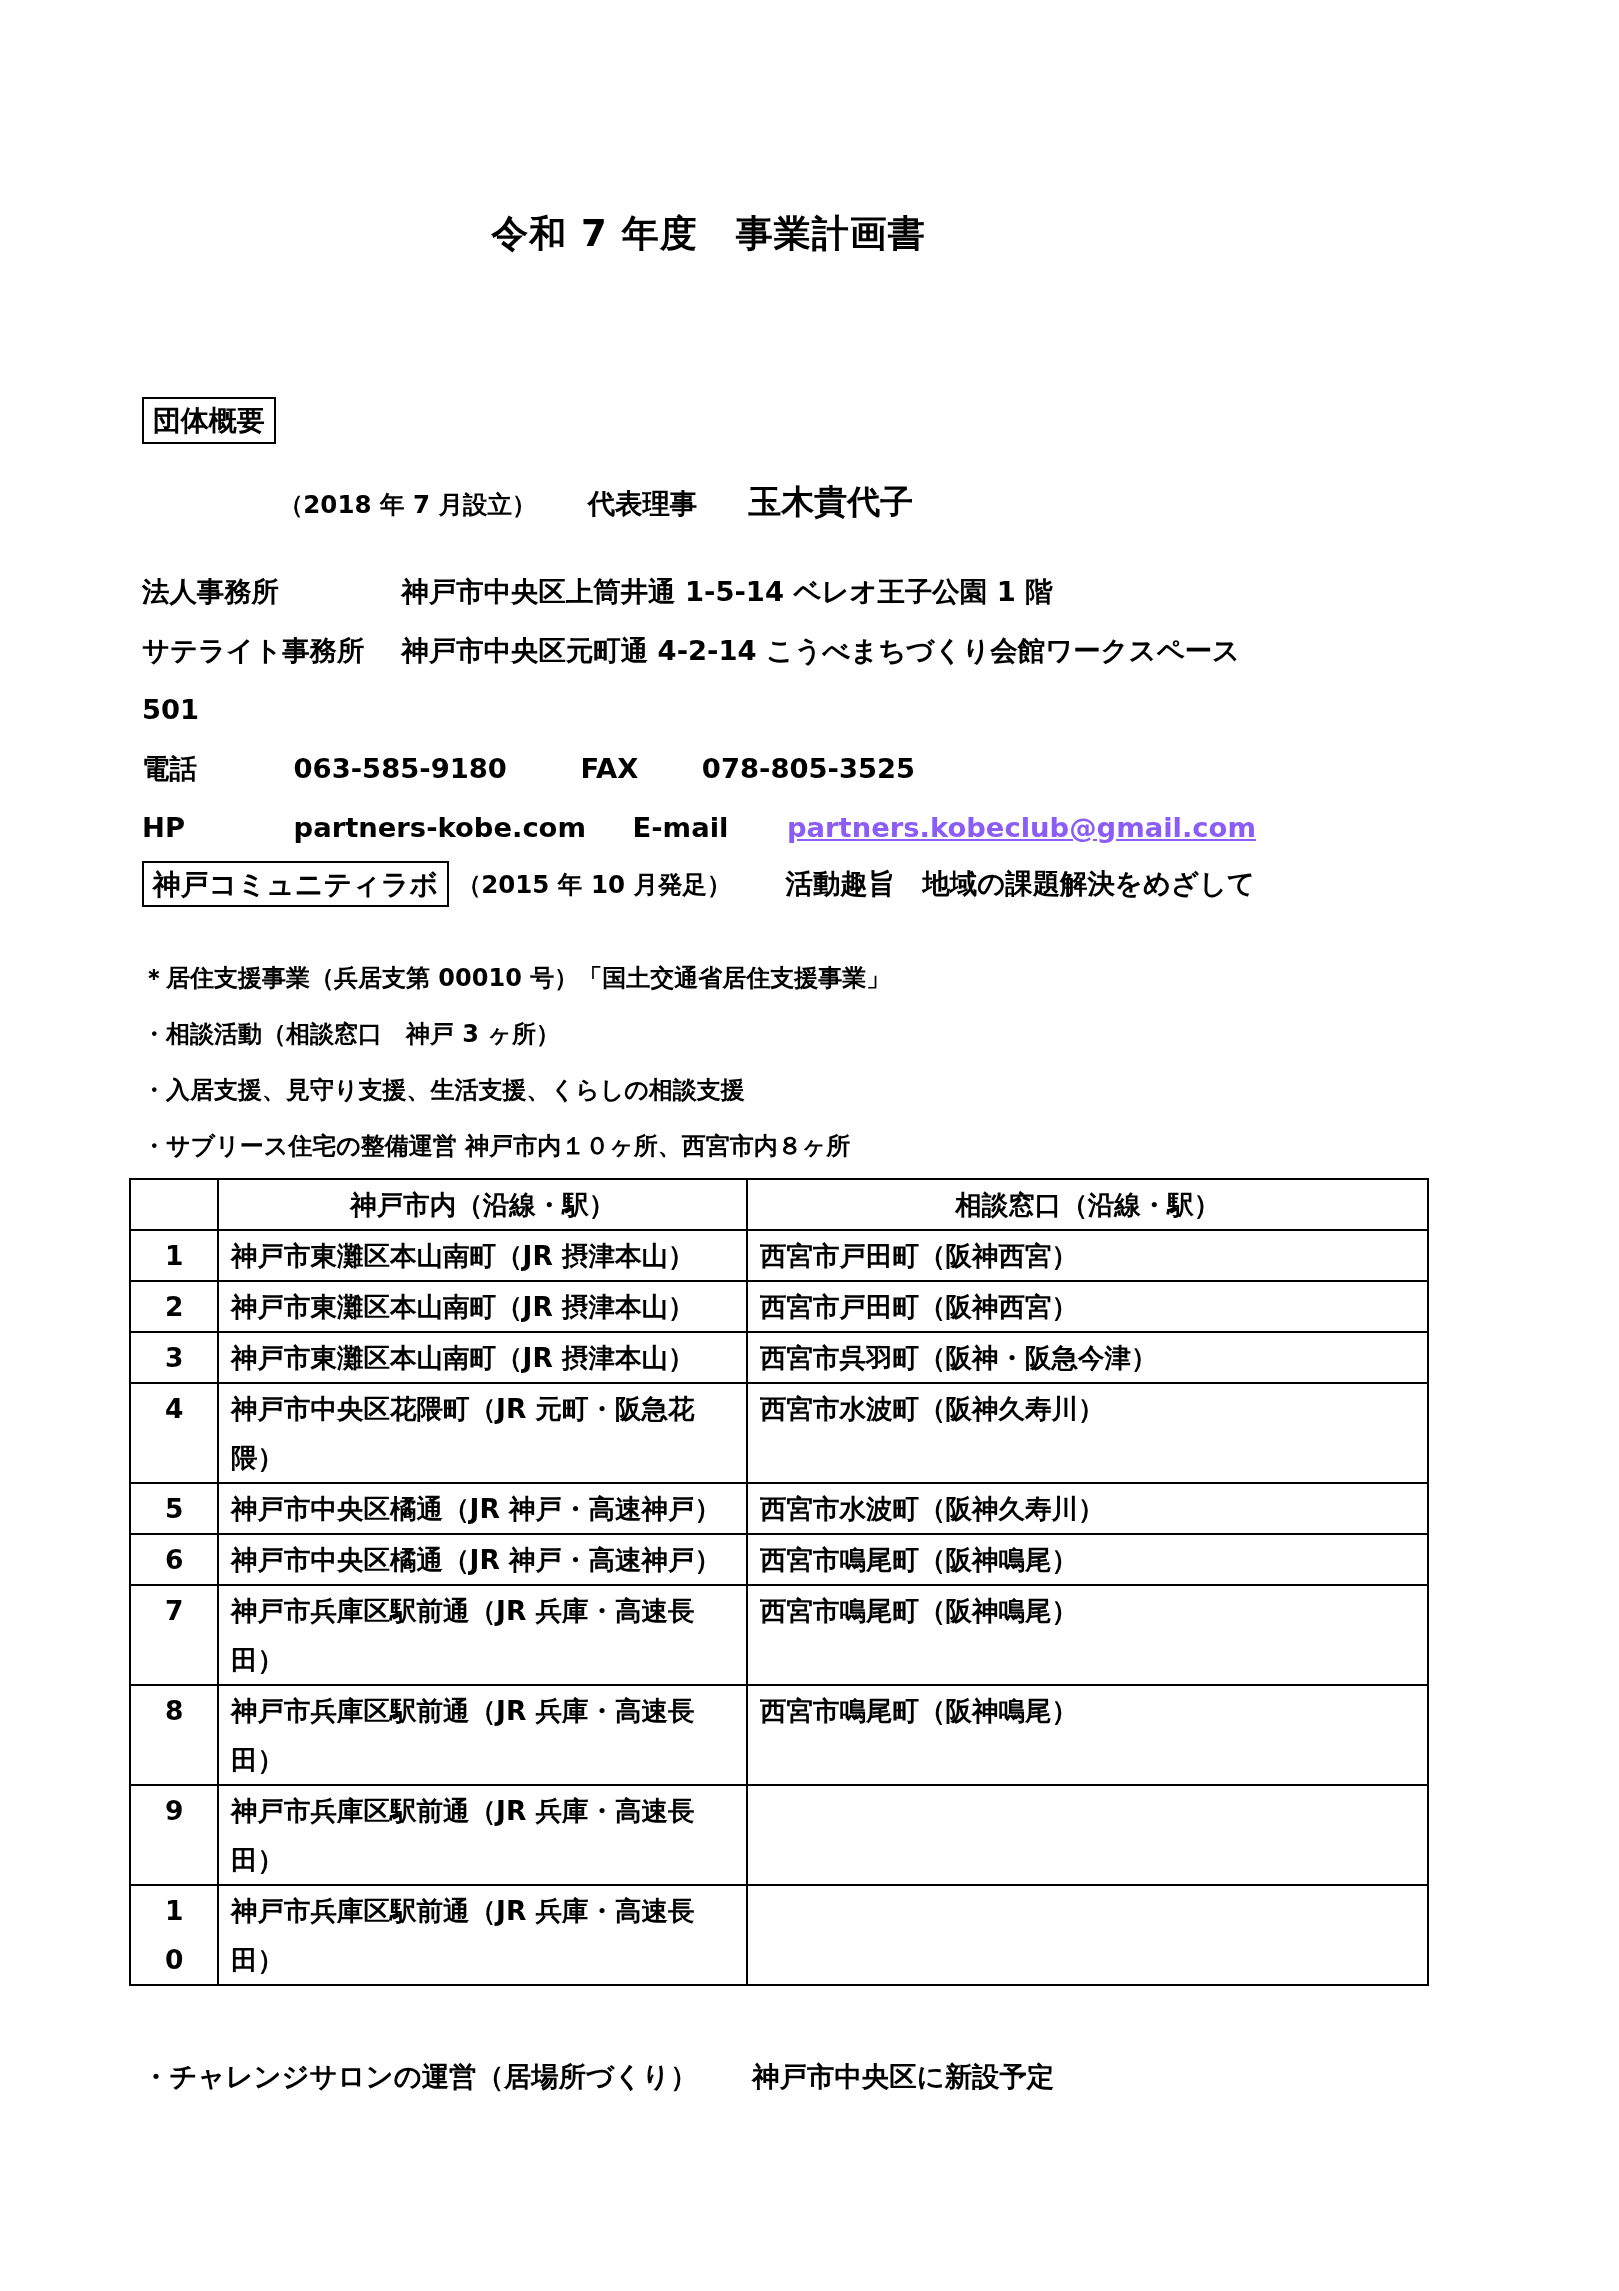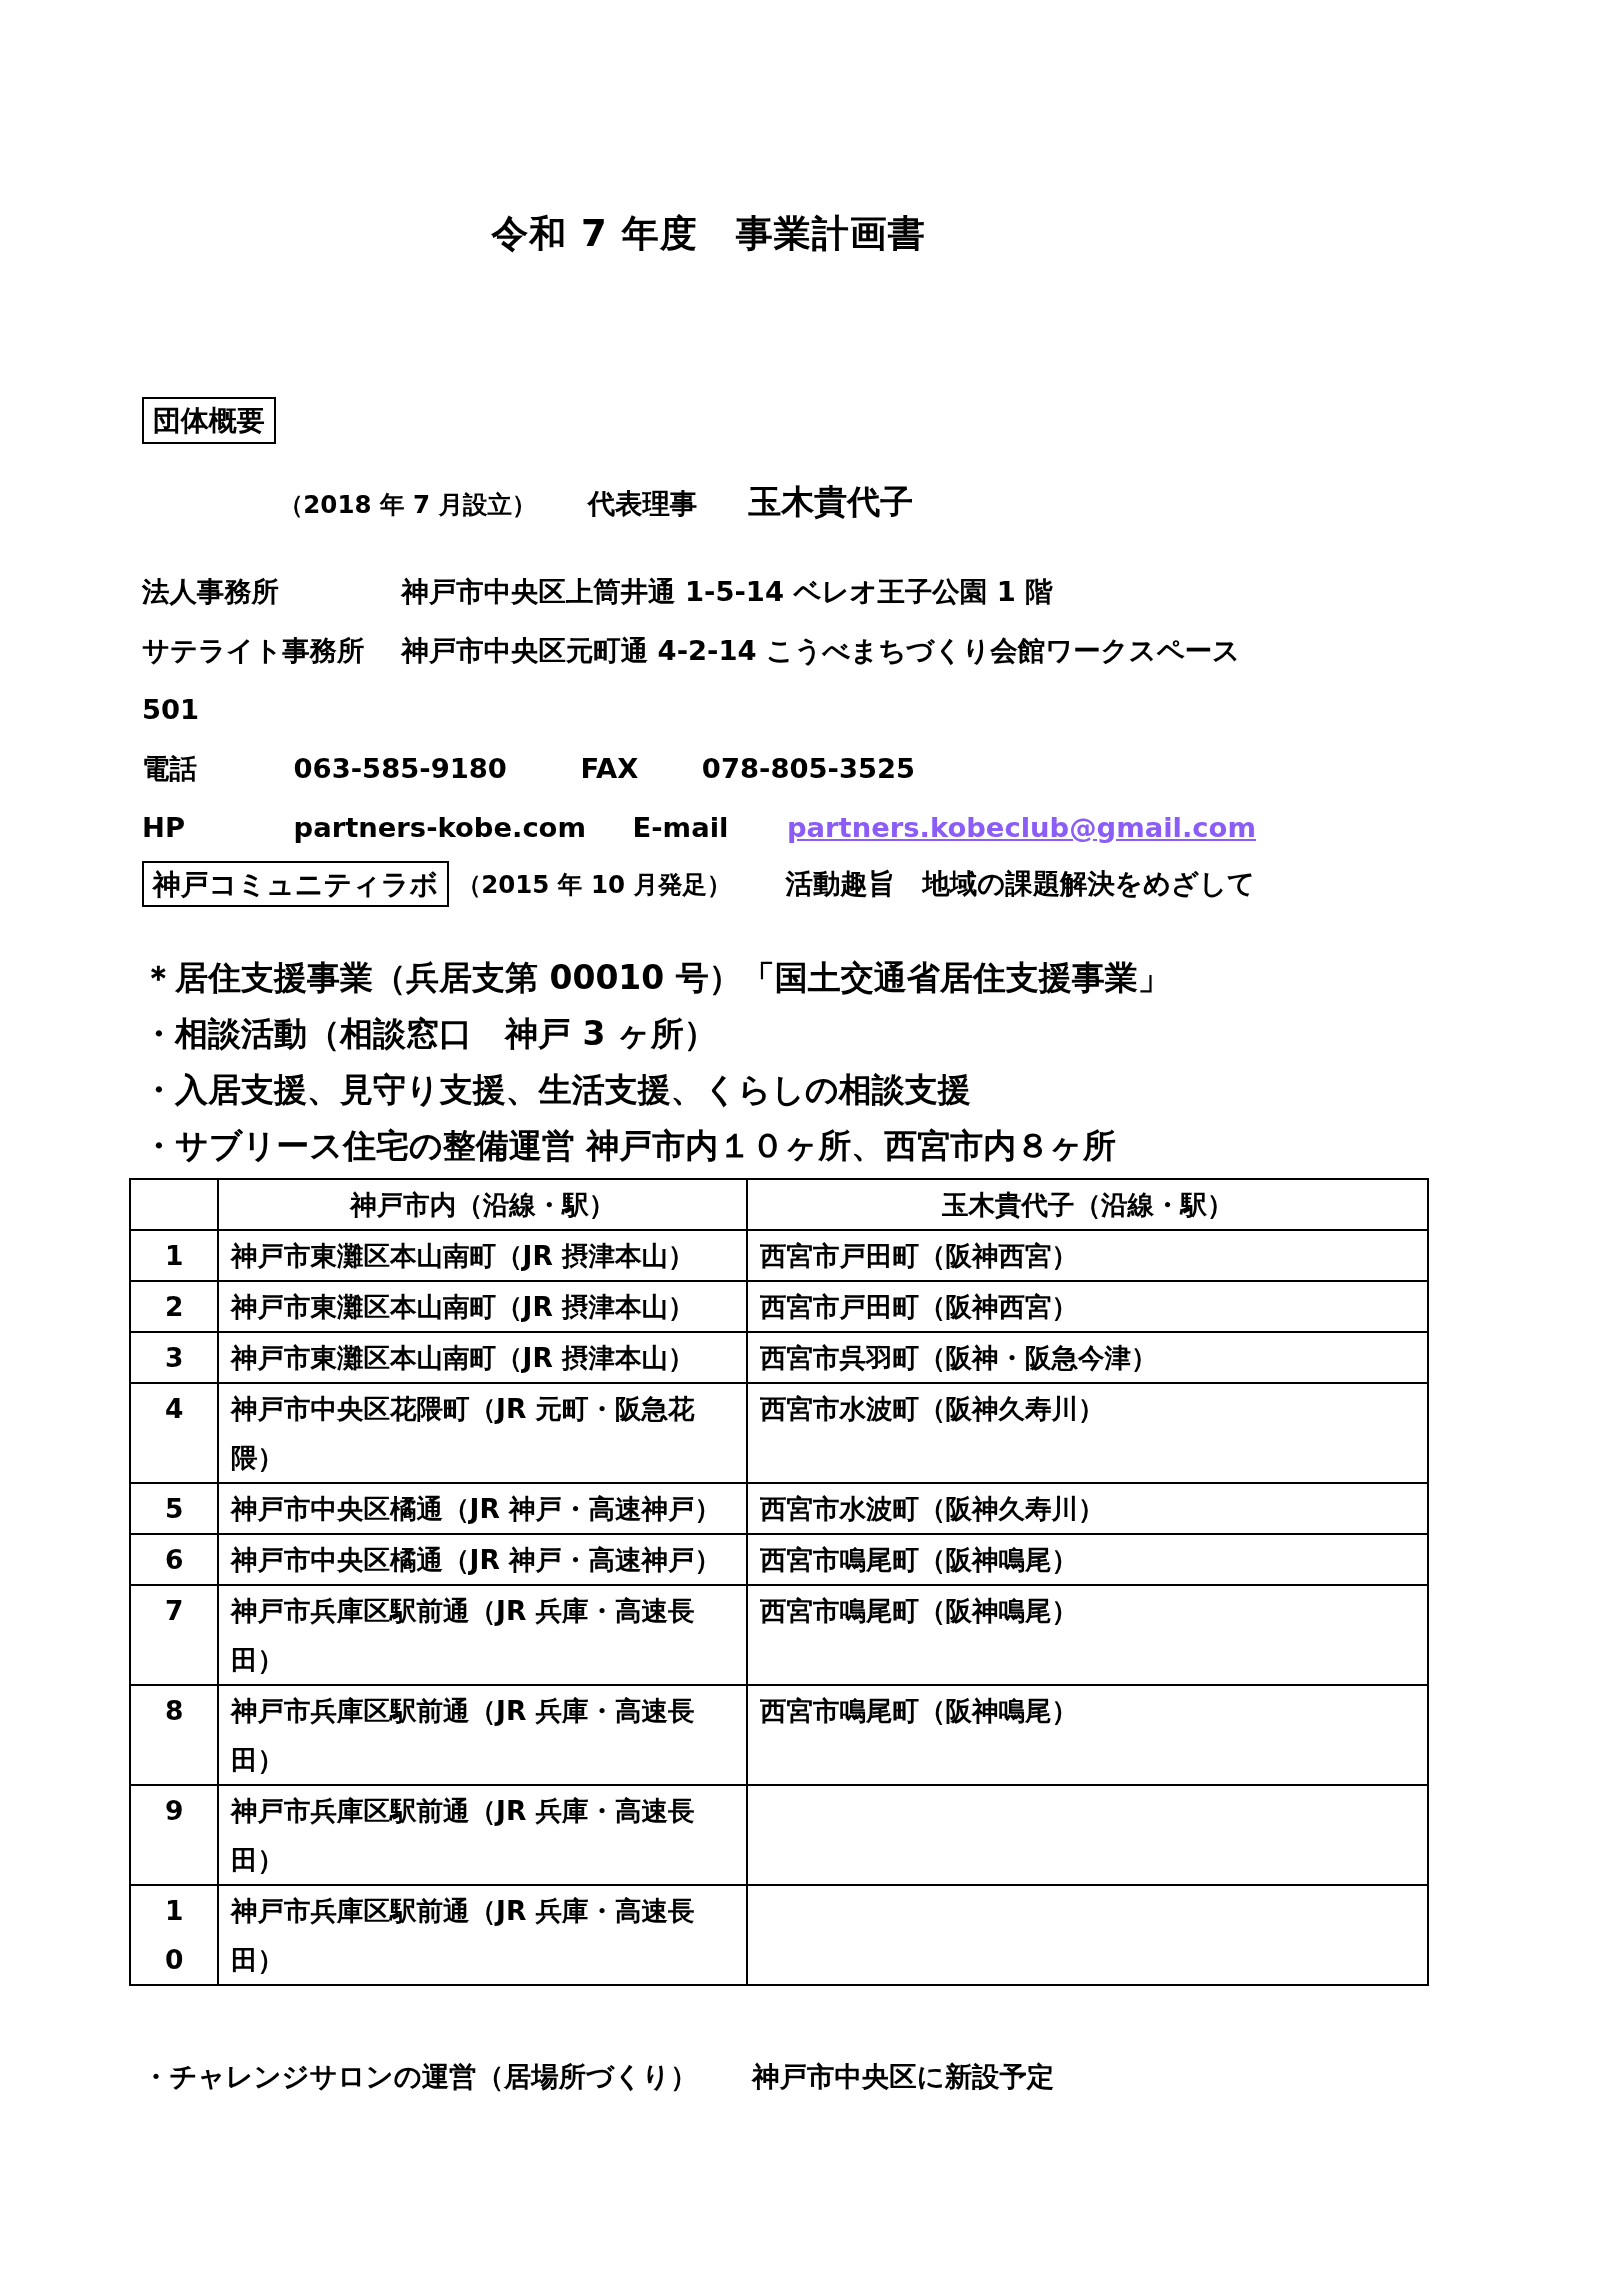--- a/index.html
+++ b/index.html
@@ -24,21 +24,21 @@
   .info-block { margin-top:37px; font-size:27.4px; }
   .info-line { line-height:59px; white-space:nowrap; }
   .lbl-office { display:inline-block; width:250px; }
   .lbl-short { display:inline-block; width:142px; }
   .lbl-fax { display:inline-block; margin:0 54px 0 64px; }
   .lbl-email { display:inline-block; margin:0 49px 0 37px; }
   .email-link { color:#8b5cf6; text-decoration:underline; }
   .lab-line { margin-top:3.9px; display:flex; align-items:center; white-space:nowrap; }
   .lab-founded { font-size:24.5px; margin-left:7.8px; }
   .lab-purpose { font-size:27.4px; margin-left:54px; }
-  .bullet-list { margin-top:43px; font-size:33px; }
+  .bullet-list { margin-top:43px; font-size:24px; }
   .bullet { line-height:56px; white-space:nowrap; }
   .loc-table {
     border-collapse:collapse; table-layout:fixed;
     margin:3.9px 0 0 -12.7px; width:1299px; font-size:26.5px;
   }
   .loc-table col.c-num { width:88px; }
   .loc-table col.c-kobe { width:529px; }
   .loc-table col.c-nishi { width:681px; }
   .loc-table th, .loc-table td {
     border:2px solid #000; line-height:49px; padding:0 11.8px;
@@ -106,21 +106,21 @@
   <table class="loc-table">
     <colgroup>
         <col class="c-num">
         <col class="c-kobe">
         <col class="c-nishi">
       </colgroup>
     <thead>
       <tr>
         <th class="num"></th>
         <th>神戸市内（沿線・駅）</th>
-        <th>玉木貴代子（沿線・駅）</th>
+        <th>相談窓口（沿線・駅）</th>
       </tr>
     </thead>
     <tbody id="loc-rows">
         <tr>
           <td class="num"><span class="num-wrap">1</span></td>
           <td>神戸市東灘区本山南町（JR 摂津本山）</td>
           <td>西宮市戸田町（阪神西宮）</td>
         </tr>
         <tr>
           <td class="num"><span class="num-wrap">2</span></td>

